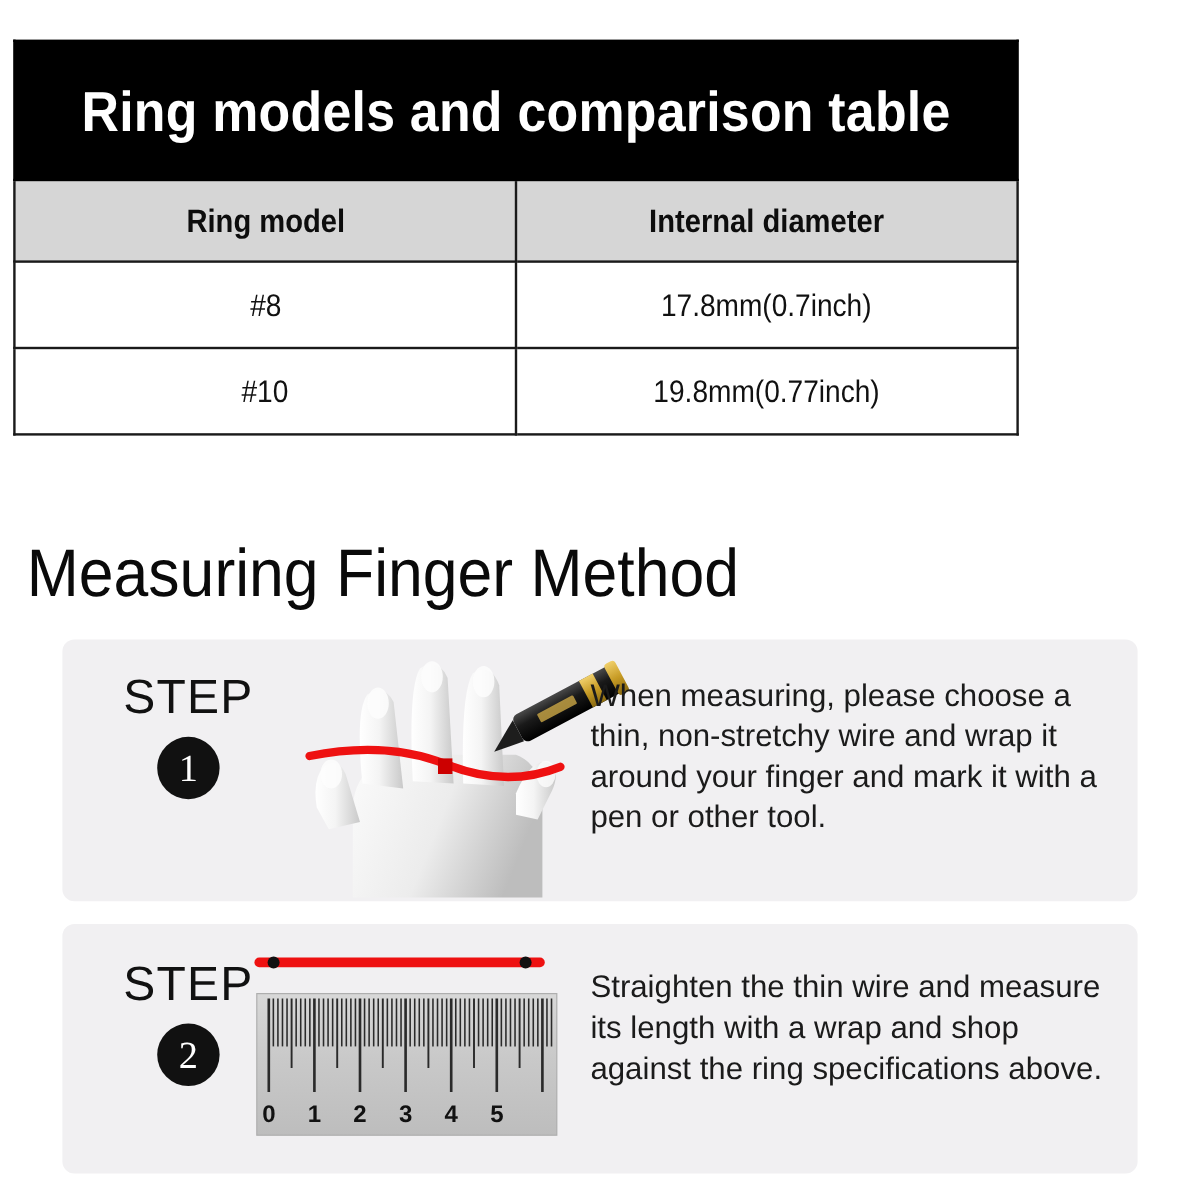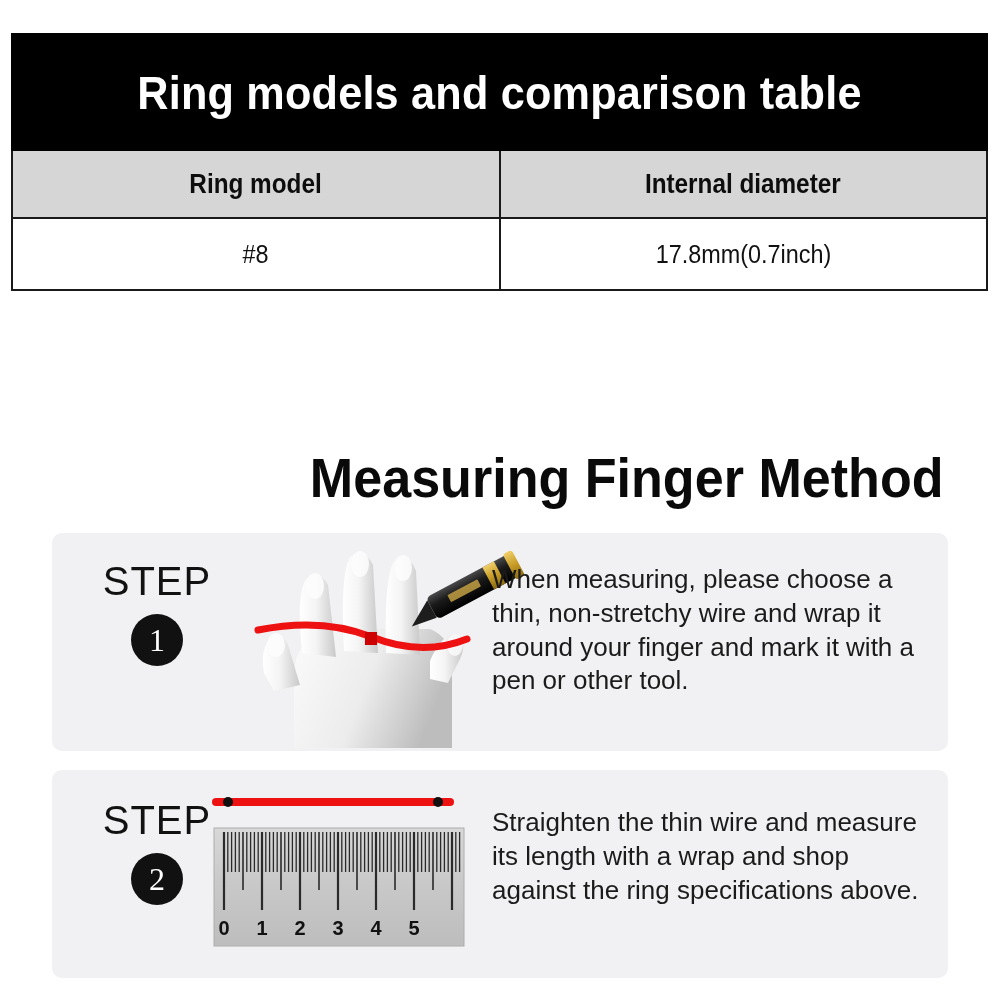--- a/index.html
+++ b/index.html
@@ -13,21 +13,21 @@
     position: relative;
     font-family: "Liberation Sans", sans-serif;
     overflow: hidden;
   }
 
   
   #spec-table {
     position: absolute;
     left: 11px;
     top: 33px;
-    width: 977px;
+    width: 838px;
     border-collapse: collapse;
     table-layout: fixed;
   }
   #spec-table td, #spec-table th {
     border: 2px solid #1a1a1a;
     padding: 0;
     text-align: center;
     vertical-align: middle;
   }
   .title-cell {
@@ -70,23 +70,23 @@
     white-space: nowrap;
   }
   .col-a { width: 331px; }
 
   
   #method-heading {
     position: absolute;
     left: 0;
     top: 445px;
     width: 967px;
-    text-align: right;
+    text-align: left;
     font-size: 56px;
-    font-weight: bold;
+    font-weight: normal;
     color: #0a0a0a;
     font-family: "Liberation Sans Narrow", "Liberation Sans", sans-serif;
     letter-spacing: 0px;
     white-space: nowrap;
   }
   #method-heading span { display: inline-block; transform: scaleX(0.93); }
 
   
   .step-panel {
     position: absolute;
@@ -179,20 +179,28 @@
     <th class="head-cell">
       <span class="head-text">Internal diameter</span>
     </th>
   </tr>
   <tr>
     <td class="data-cell col-a">
       <span class="data-text">#8</span>
     </td>
     <td class="data-cell">
       <span class="data-text">17.8mm(0.7inch)</span>
+    </td>
+  </tr>
+  <tr>
+    <td class="data-cell col-a">
+      <span class="data-text">#10</span>
+    </td>
+    <td class="data-cell">
+      <span class="data-text">19.8mm(0.77inch)</span>
     </td>
   </tr>
 </tbody>
   </table>
 
 <div id="method-heading">
   <span>Measuring Finger Method</span>
 </div>
 
 <div class="step-panel" id="step-panel-1">

